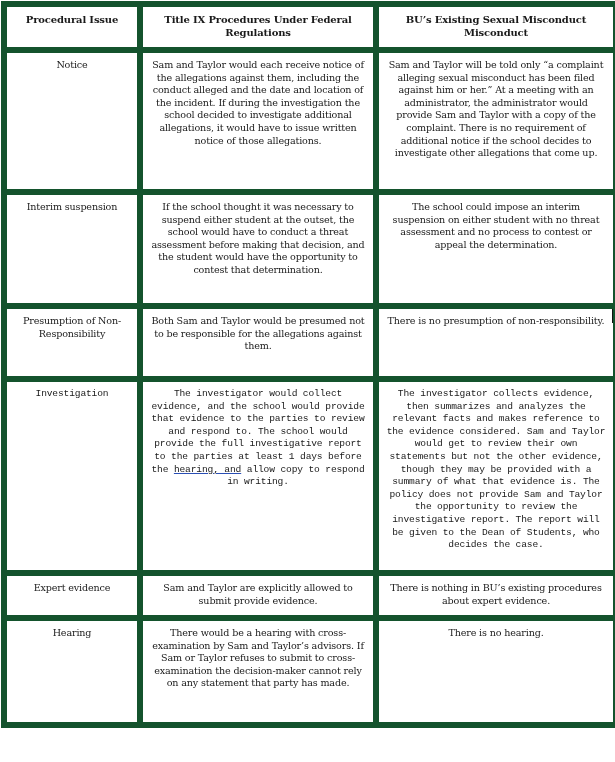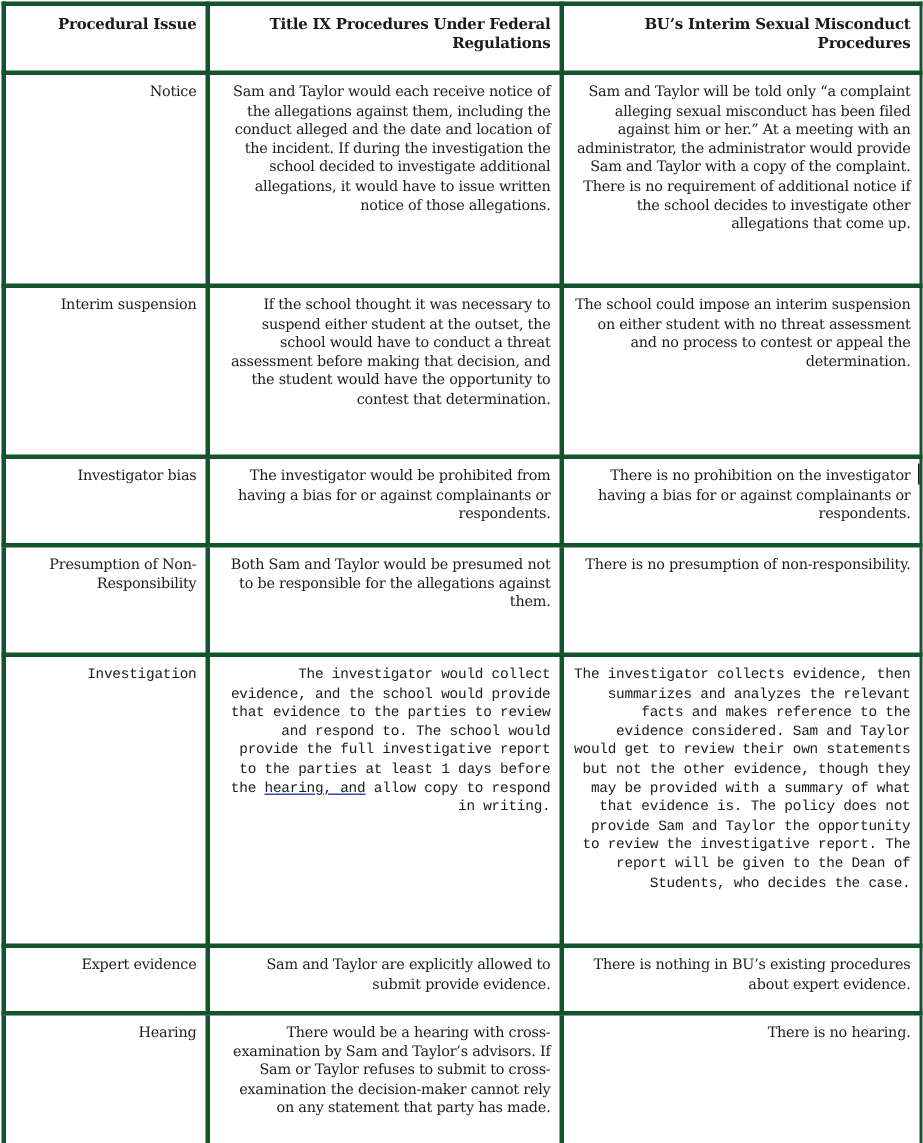--- a/index.html
+++ b/index.html
@@ -17,23 +17,23 @@
     }
     table.comparison {
       position: absolute;
       left: 1px;
       top: 1px;
       width: 612px;
       border-collapse: collapse;
       table-layout: fixed;
     }
     table.comparison td, table.comparison th {
-      border: 3px solid #14532d;
+      border: 6px solid #14532d;
       vertical-align: top;
-      text-align: right;
+      text-align: center;
       padding: 6px 6px 0 6px;
       font-size: 9.6px;
       line-height: 12.6px;
       letter-spacing: -0.15px;
       overflow: hidden;
     }
     table.comparison th {
       font-weight: bold;
       font-size: 10px;
       padding-top: 7px;
@@ -70,38 +70,33 @@
 <table class="comparison">
   <colgroup>
     <col class="c1">
       <col class="c2">
       <col class="c3">
   </colgroup>
   <thead>
     <tr class="r-head">
       <th>Procedural Issue</th>
       <th>Title IX Procedures Under Federal Regulations</th>
-      <th>BU’s Interim Sexual Misconduct Procedures</th>
+      <th>BU’s Existing Sexual Misconduct Misconduct</th>
     </tr>
   </thead>
   <tbody>
     <tr class="r-notice">
       <td>Notice</td>
       <td>Sam and Taylor would each receive notice of the allegations against them, including the conduct alleged and the date and location of the incident. If during the investigation the school decided to investigate additional allegations, it would have to issue written notice of those allegations.</td>
       <td>Sam and Taylor will be told only “a complaint alleging sexual misconduct has been filed against him or her.” At a meeting with an administrator, the administrator would provide Sam and Taylor with a copy of the complaint. There is no requirement of additional notice if the school decides to investigate other allegations that come up.</td>
     </tr>
     <tr class="r-interim">
       <td>Interim suspension</td>
       <td>If the school thought it was necessary to suspend either student at the outset, the school would have to conduct a threat assessment before making that decision, and the student would have the opportunity to contest that determination.</td>
       <td>The school could impose an interim suspension on either student with no threat assessment and no process to contest or appeal the determination.</td>
-    </tr>
-    <tr class="r-bias">
-      <td>Investigator bias</td>
-      <td>The investigator would be prohibited from having a bias for or against complainants or respondents.</td>
-      <td>There is no prohibition on the investigator having a bias for or against complainants or respondents.</td>
     </tr>
     <tr class="r-presumption">
       <td>Presumption of Non-Responsibility</td>
       <td>Both Sam and Taylor would be presumed not to be responsible for the allegations against them.</td>
       <td>There is no presumption of non-responsibility.</td>
     </tr>
     <tr class="r-investigation">
       <td>Investigation</td>
       <td><span>The investigator would collect evidence, and the school would provide that evidence to the parties to review and respond to. The school would provide the full investigative report to the parties at least 1 days before the </span><span class="link-underline">hearing, and</span><span> allow copy to respond in writing.</span></td>
       <td>The investigator collects evidence, then summarizes and analyzes the relevant facts and makes reference to the evidence considered. Sam and Taylor would get to review their own statements but not the other evidence, though they may be provided with a summary of what that evidence is. The policy does not provide Sam and Taylor the opportunity to review the investigative report. The report will be given to the Dean of Students, who decides the case.</td>

